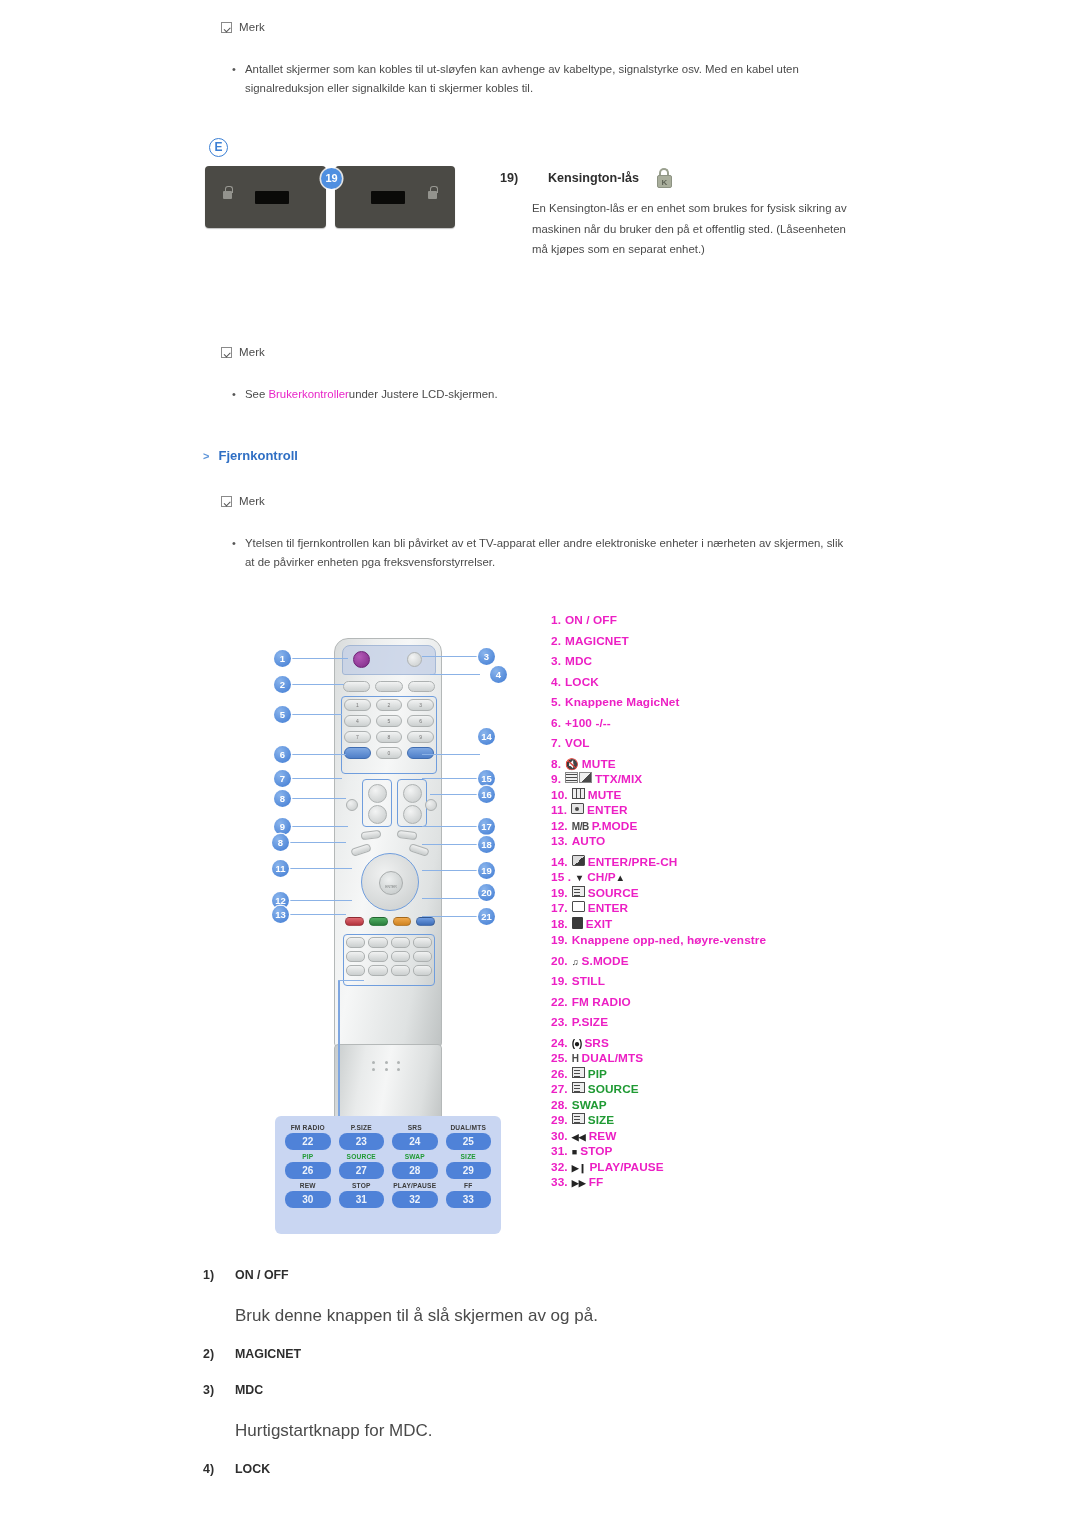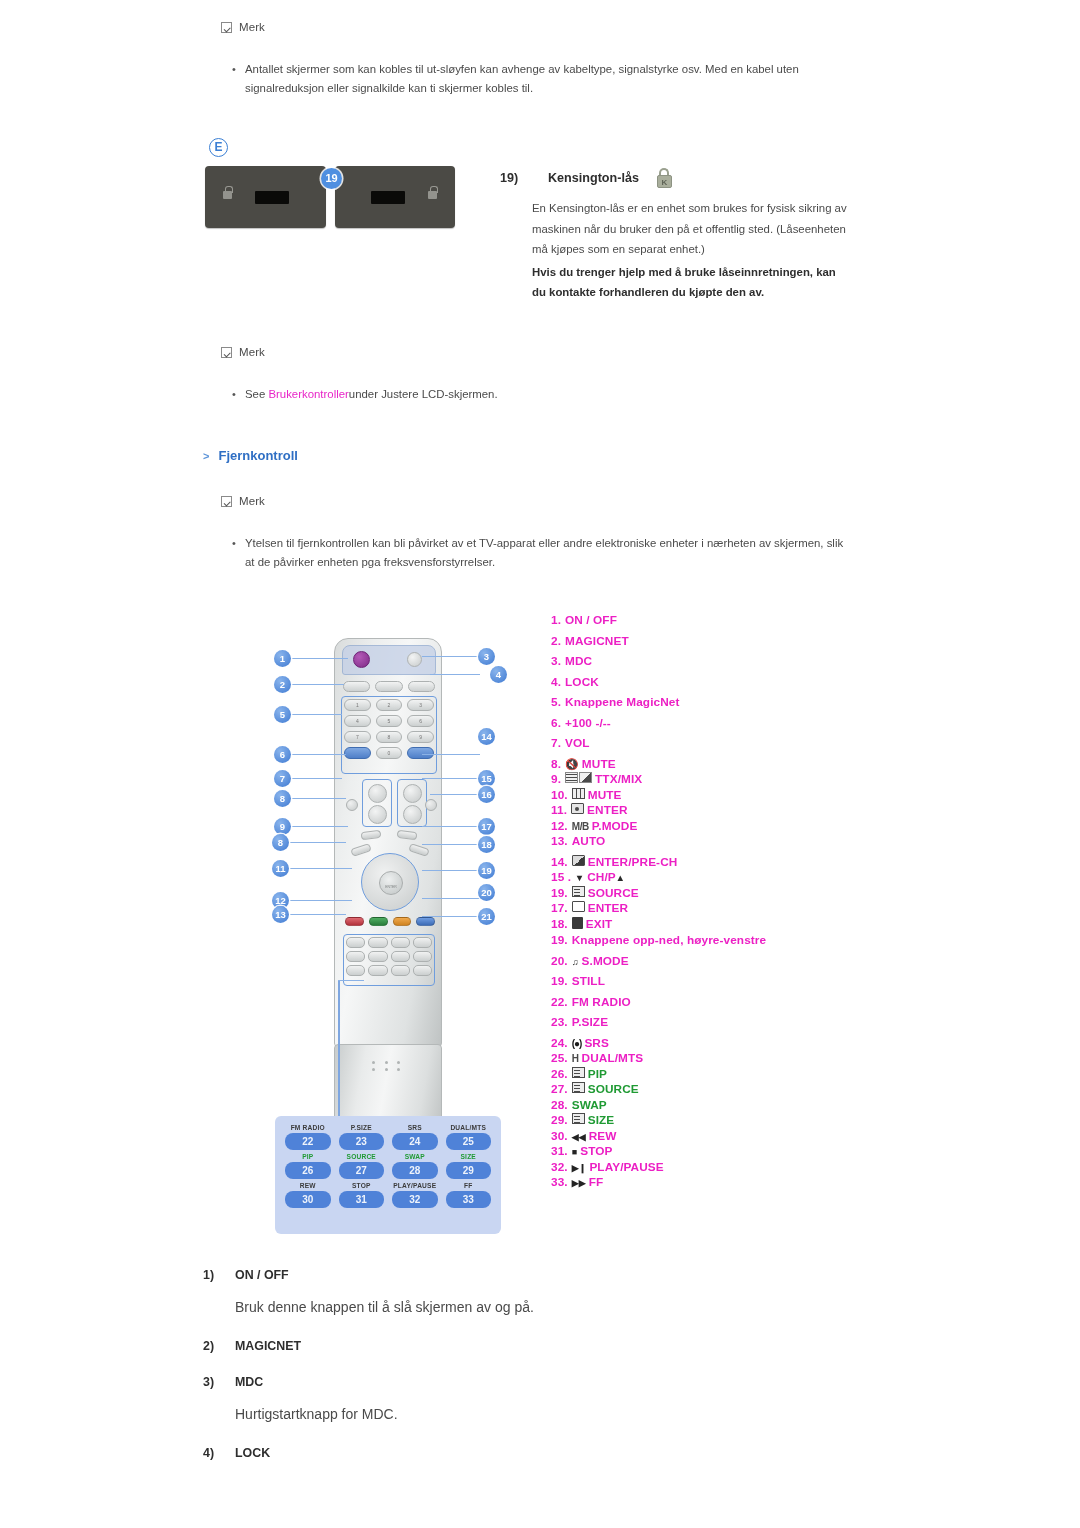--- a/index.html
+++ b/index.html
@@ -635,22 +635,22 @@
   .ex-head {
     display: flex;
     font-size: 12.4px;
     font-weight: bold;
     color: #2e2e2e;
     margin-top: 0;
   }
   .ex-num { width: 32px; flex: 0 0 32px; }
   .ex-body {
     margin-left: 32px;
-    margin-top: 16px;
-    font-size: 14px;
+    margin-top: 24px;
+    font-size: 17px;
     line-height: 19px;
     color: #4a4a4a;
   }
   .ex-body .bold {
     display: block;
     font-weight: bold;
     color: #2e2e2e;
     margin-top: 3px;
   }
   .ex-gap { height: 22px; }
@@ -689,21 +689,20 @@
     <div class="kens-head">
       <span class="kens-num">19)</span>
       <span>Kensington-lås</span>
       <span class="kens-lock-icon">
         <span class="shackle"></span>
           <span class="body"></span>
       </span>
     </div>
     <div class="kens-body">
       <span>En Kensington-lås er en enhet som brukes for fysisk sikring av maskinen når du bruker den på et offentlig sted. (Låseenheten må kjøpes som en separat enhet.)</span>
-      <span class="strong-part">Hvis du trenger hjelp med å bruke låseinnretningen, kan du kontakte forhandleren du kjøpte den av.</span>
     </div>
   </div>
 
   <div class="note-row" style="position:absolute; left:203px; top:346px;">
     <span class="note-icon"></span>
     <span class="note-label">Merk</span>
   </div>
   <div class="bullet-block" style="position:absolute; left:203px; top:371px; width:620px;">
     <span class="bullet-dot">•</span>
     <span class="bullet-text"><span>See </span><a class="link-pink" href="#" style="text-decoration:none;">Brukerkontroller</a><span>under Justere LCD-skjermen.</span></span>

